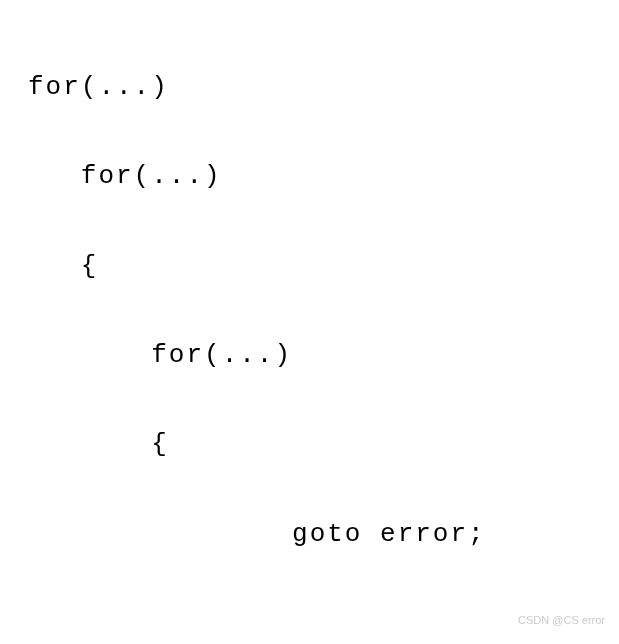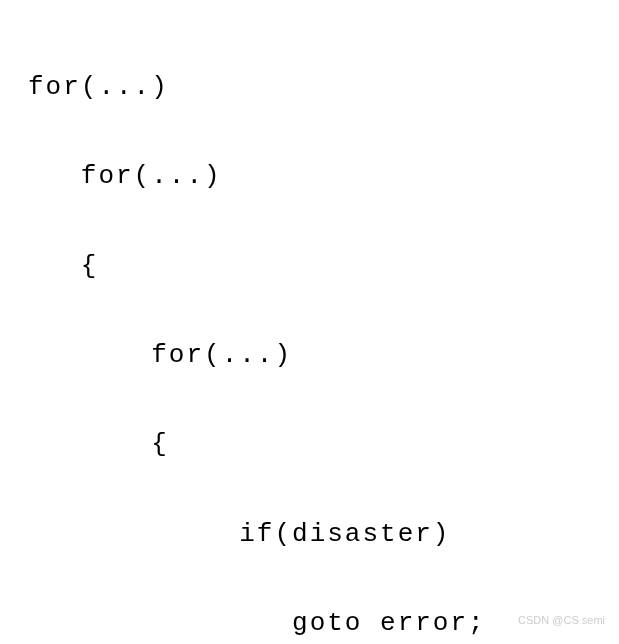--- a/index.html
+++ b/index.html
@@ -34,22 +34,21 @@
   </style>
 </head>
 <body>
 
 <div class="code-block">
 <div>for(...)</div>
 <div>   for(...)</div>
 <div>   {</div>
 <div>       for(...)</div>
 <div>       {</div>
-<div>            if(disaster)</div>
 <div>               goto error;</div>
 
 
 
 
 
 </div>
 
-<div class="watermark">CSDN @CS semi</div>
+<div class="watermark">CSDN @CS error</div>
 
 </body></html>

